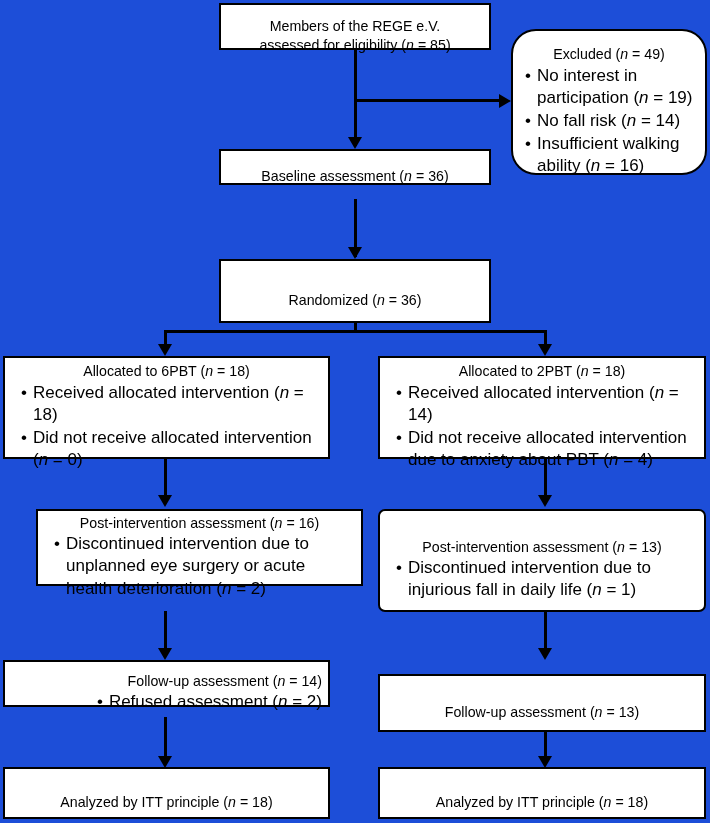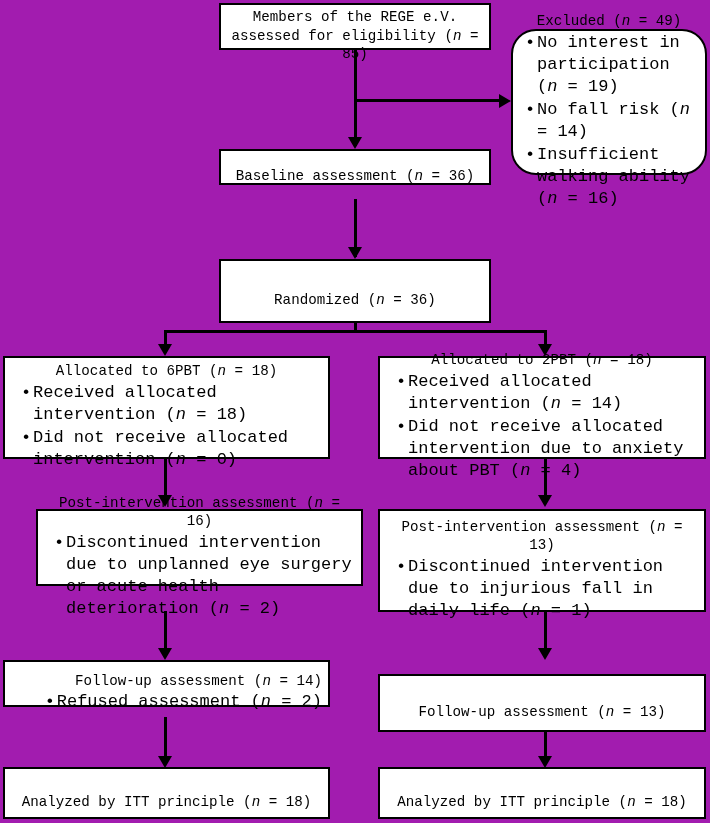--- a/index.html
+++ b/index.html
@@ -4,22 +4,22 @@
 <style>
   html, body {
     margin: 0;
     padding: 0;
     background: #ffffff;
   }
   #diagram {
     position: relative;
     width: 710px;
     height: 823px;
-    background: #a21caf;
-    font-family: Liberation Mono, monospace;
+    background: #1d4ed8;
+    font-family: Liberation Sans, sans-serif;
     color: #000000;
     overflow: hidden;
   }
   .box {
     position: absolute;
     box-sizing: border-box;
     border: 2px solid #000000;
     background: #ffffff;
     display: flex;
     flex-direction: column;
@@ -178,21 +178,21 @@
 
   <div class="box" style="left:0; top:509px; width:327px; height:77px;margin-left:36px;">
     <div class="box-title">
       Post-intervention assessment (<i>n</i> = 16)
     </div>
     <ul class="bullets pad-left-wide">
       <li>Discontinued intervention due to unplanned eye surgery or acute health deterioration (<i>n</i> = 2)</li>
     </ul>
   </div>
 
-  <div class="box" style="left:378px; top:509px; width:328px; height:103px;">
+  <div class="box" style="left:378px; top:509px; width:328px; height:103px;border-radius:7px;">
     <div class="box-title">
       Post-intervention assessment (<i>n</i> = 13)
     </div>
     <ul class="bullets pad-left-wide">
       <li>Discontinued intervention due to injurious fall in daily life (<i>n</i> = 1)</li>
     </ul>
   </div>
 
   <div class="box" style="left:3px; top:660px; width:327px; height:47px;align-items:flex-end;">
     <div class="box-title">

